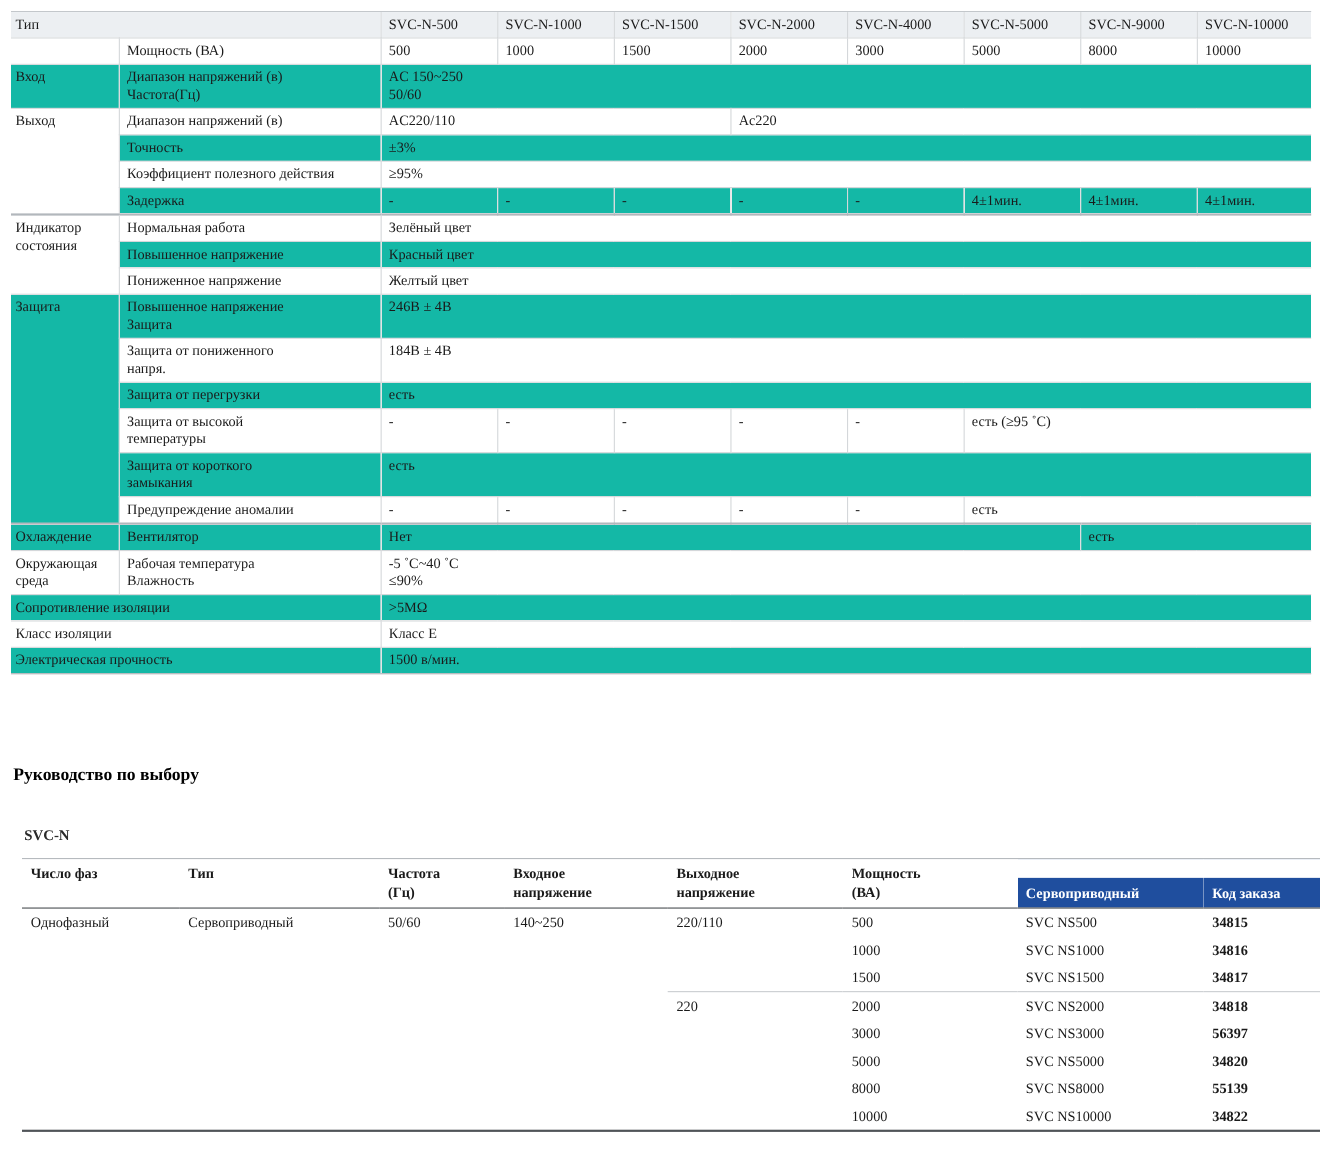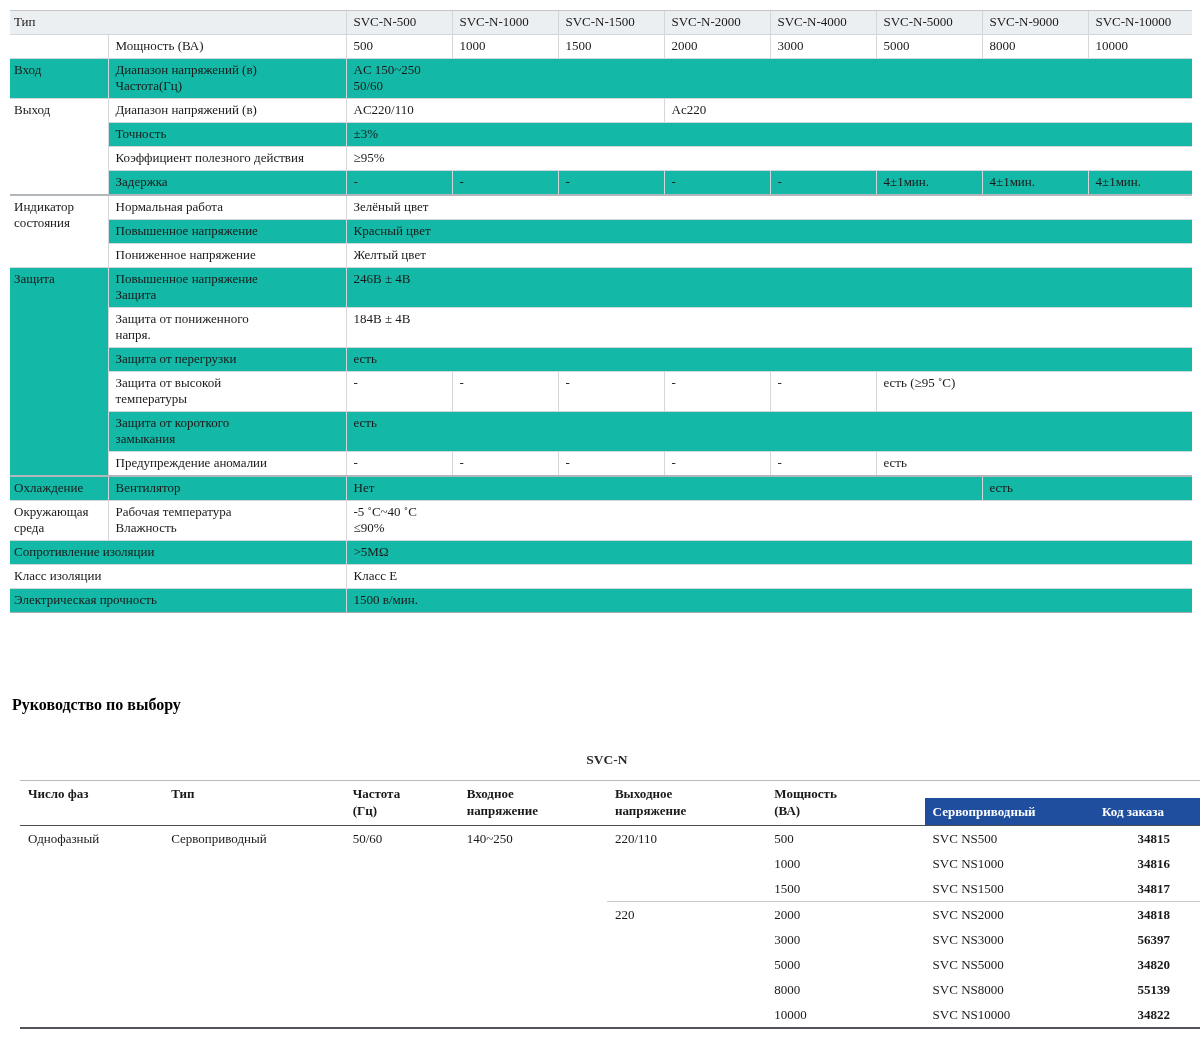--- a/index.html
+++ b/index.html
@@ -42,21 +42,20 @@
     line-height: 20px;
     font-weight: bold;
     color: #000000;
   }
   .series-label {
     margin: 36px 0 12px 12px;
     font-size: 13.5px;
     line-height: 17px;
     font-weight: bold;
     color: #2a2a2a;
-    text-align: center;
   }
 
   
   .sel-wrap {
     margin-left: 10px;
     width: 1180px;
     border-top: 1px solid #b6babe;
     border-bottom: 2px solid #505458;
   }
   .sel { width: 1180px; border: hidden; }
@@ -75,21 +74,20 @@
     padding-bottom: 6px;
   }
   .sel td.blue {
     background: linear-gradient(to top, #1F4E9E 0px, #1F4E9E 27px, #ffffff 27px);
     color: #ffffff;
     vertical-align: bottom;
     padding-bottom: 5px;
   }
   .sel td.code {
     font-weight: bold;
-    text-align: right;
     padding-right: 30px;
   }
   .sel td.sep { border-top: 1px solid #c9ccd0; }
 </style>
 </head>
 <body>
 
 <div class="page">
 
   <div class="spec-wrap">

